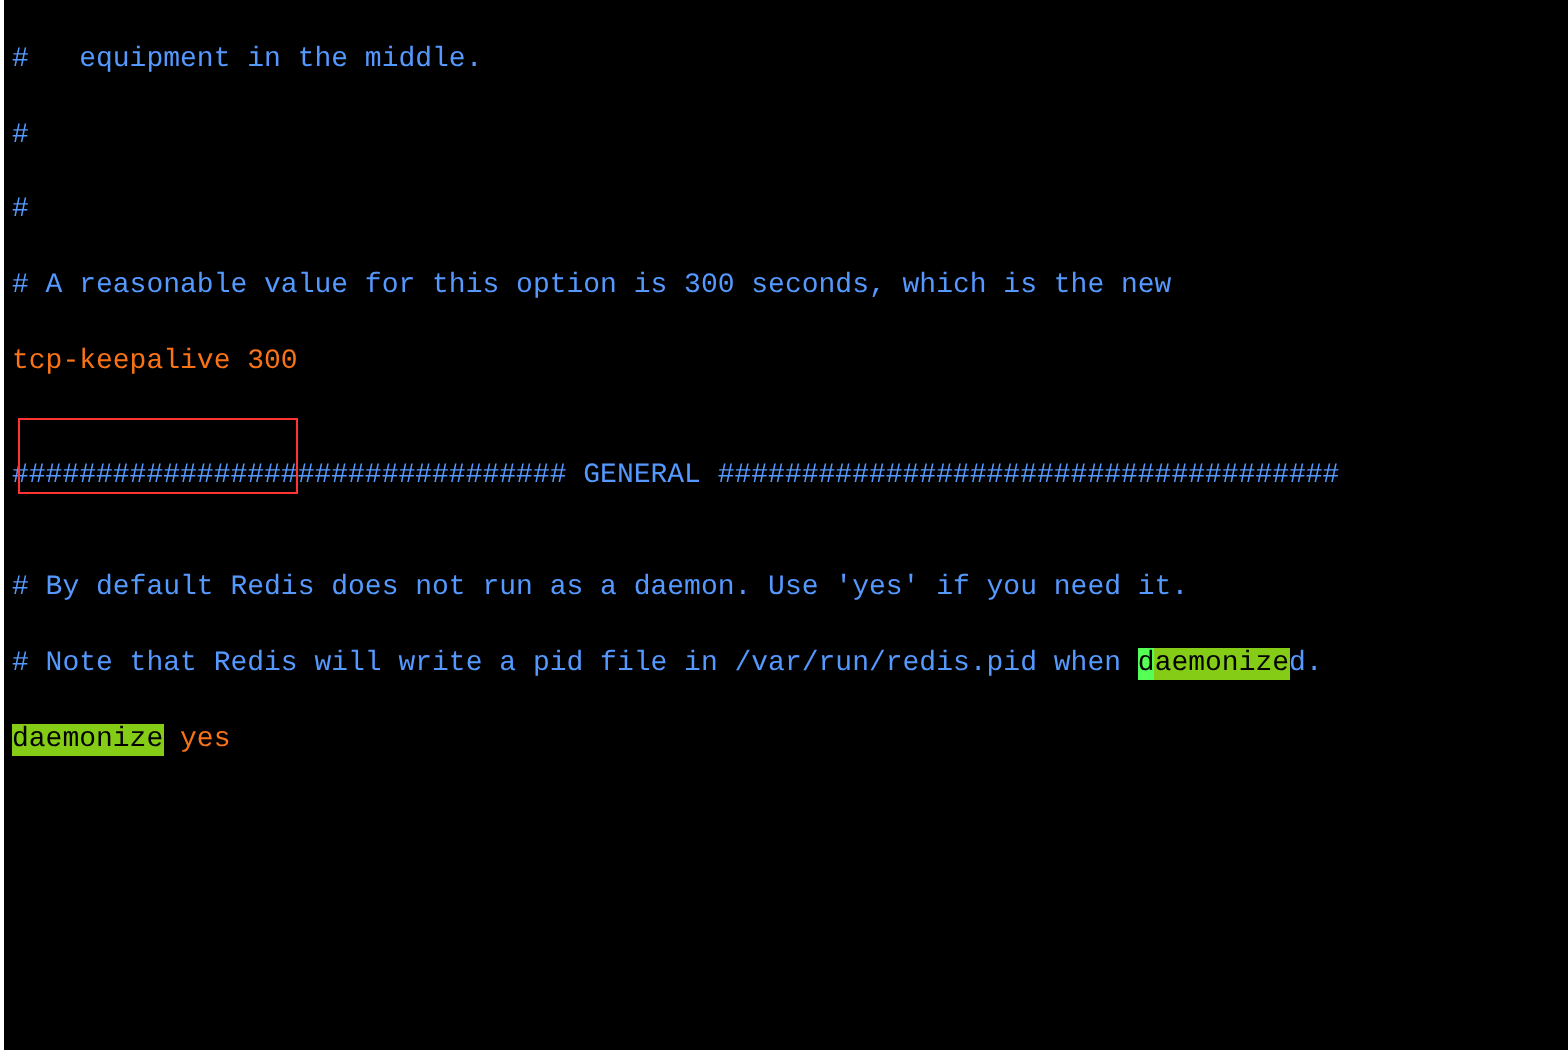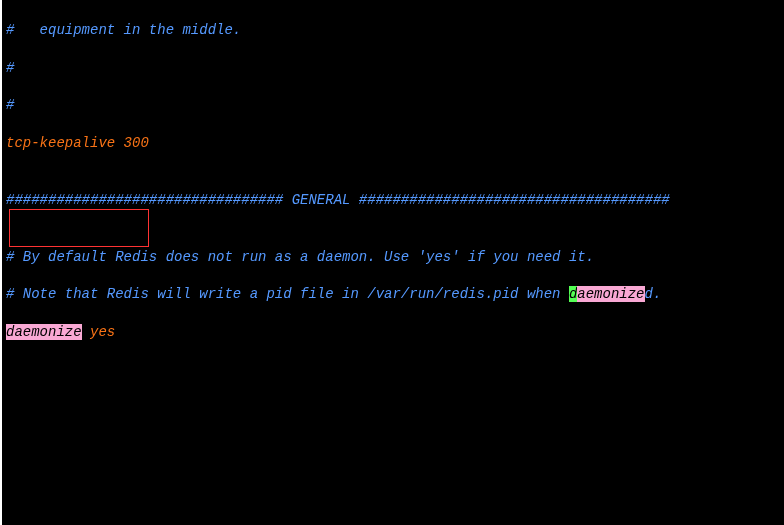--- a/index.html
+++ b/index.html
@@ -22,44 +22,44 @@
       padding: 2px 4px;
       white-space: pre;
     }
     .comment {
       color: #5599ff;
     }
     .config {
       color: #f97316;
     }
     .highlight {
-      background: #f9a8d4;
+      background: #84cc16;
       color: #000;
     }
     .highlight-green {
       background: #5f5;
       color: #000;
     }
     .redbox {
       position: absolute;
       border: 1px solid #ff3333;
       pointer-events: none;
     }
     .line {
       display: block;
-      font-style: italic;
     }
   </style>
 </head>
 <body>
 
 <div class="terminal">
 <span class="line comment">#   equipment in the middle.</span>
 <span class="line comment">#</span>
 <span class="line comment">#</span>
+<span class="line comment"># A reasonable value for this option is 300 seconds, which is the new</span>
 <span class="line config">tcp-keepalive 300</span>
 <span class="line"></span>
 <span class="line comment">################################# GENERAL #####################################</span>
 <span class="line"></span>
 <span class="line comment"># By default Redis does not run as a daemon. Use 'yes' if you need it.</span>
 <span class="line"><span class="comment"># Note that Redis will write a pid file in /var/run/redis.pid when </span><span class="highlight-green">d</span><span class="highlight">aemonize</span><span class="comment">d.</span></span>
 <span class="line"><span class="highlight">daemonize</span><span class="config"> yes</span></span>
 <span class="line"></span>
 
 

